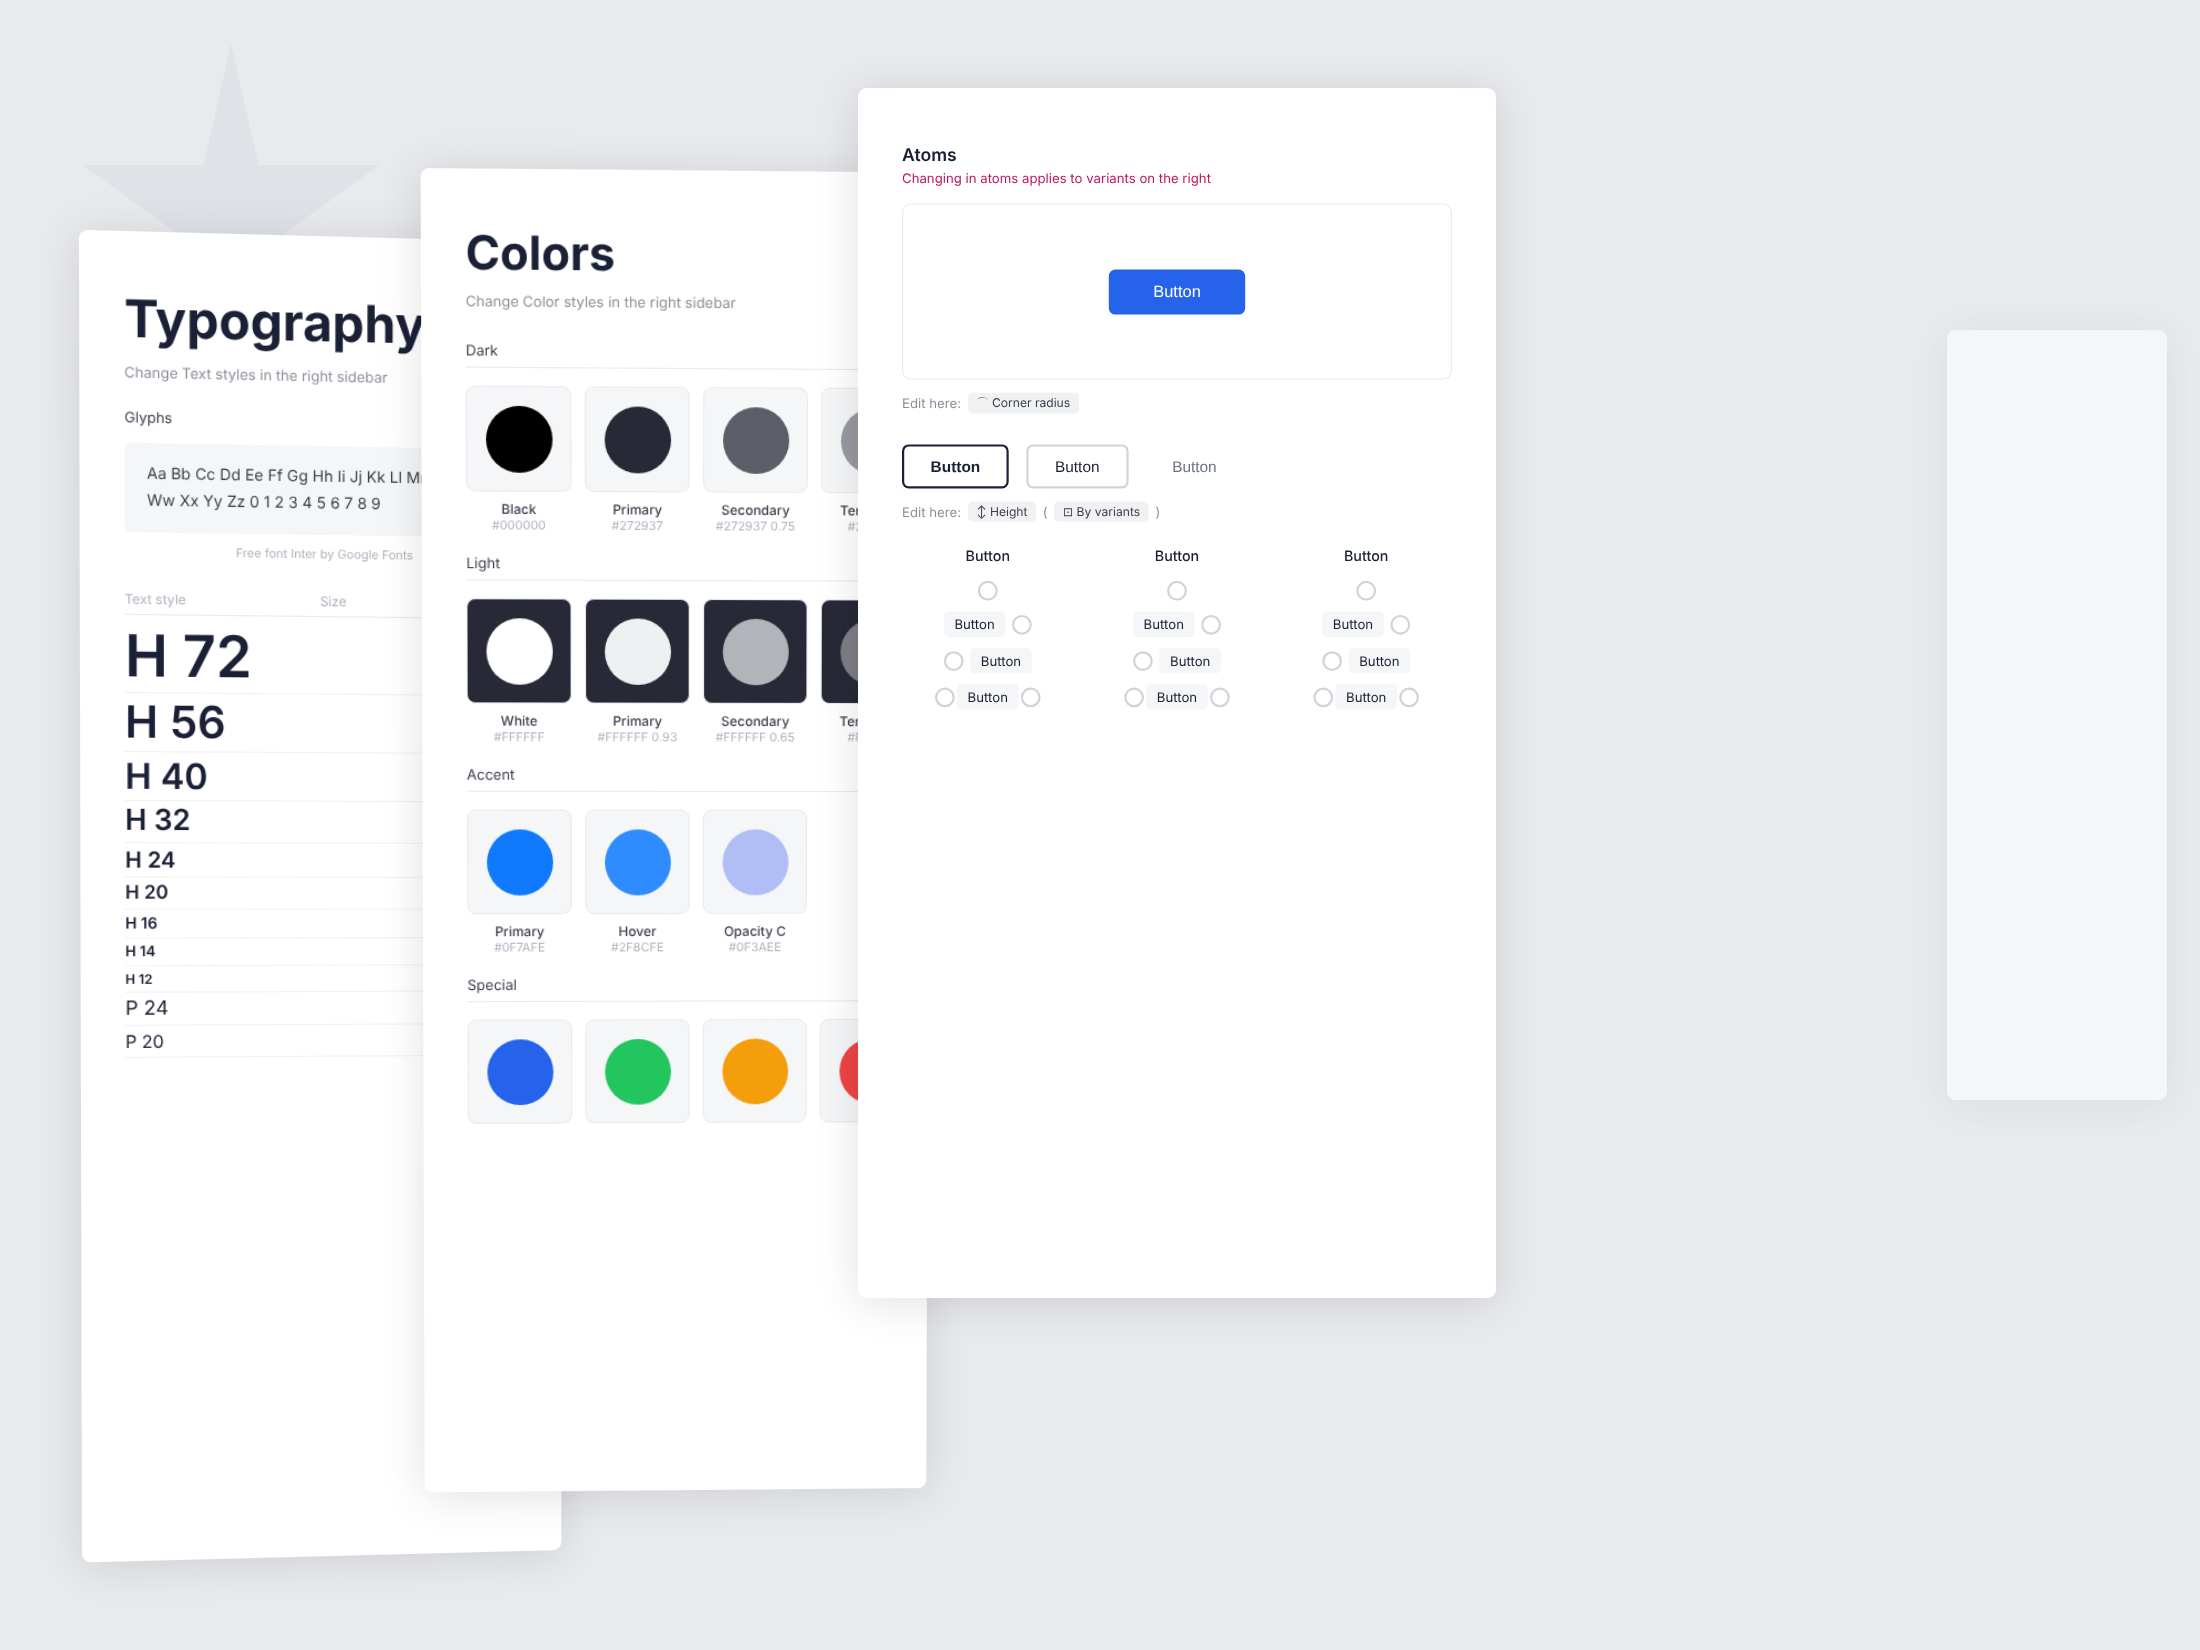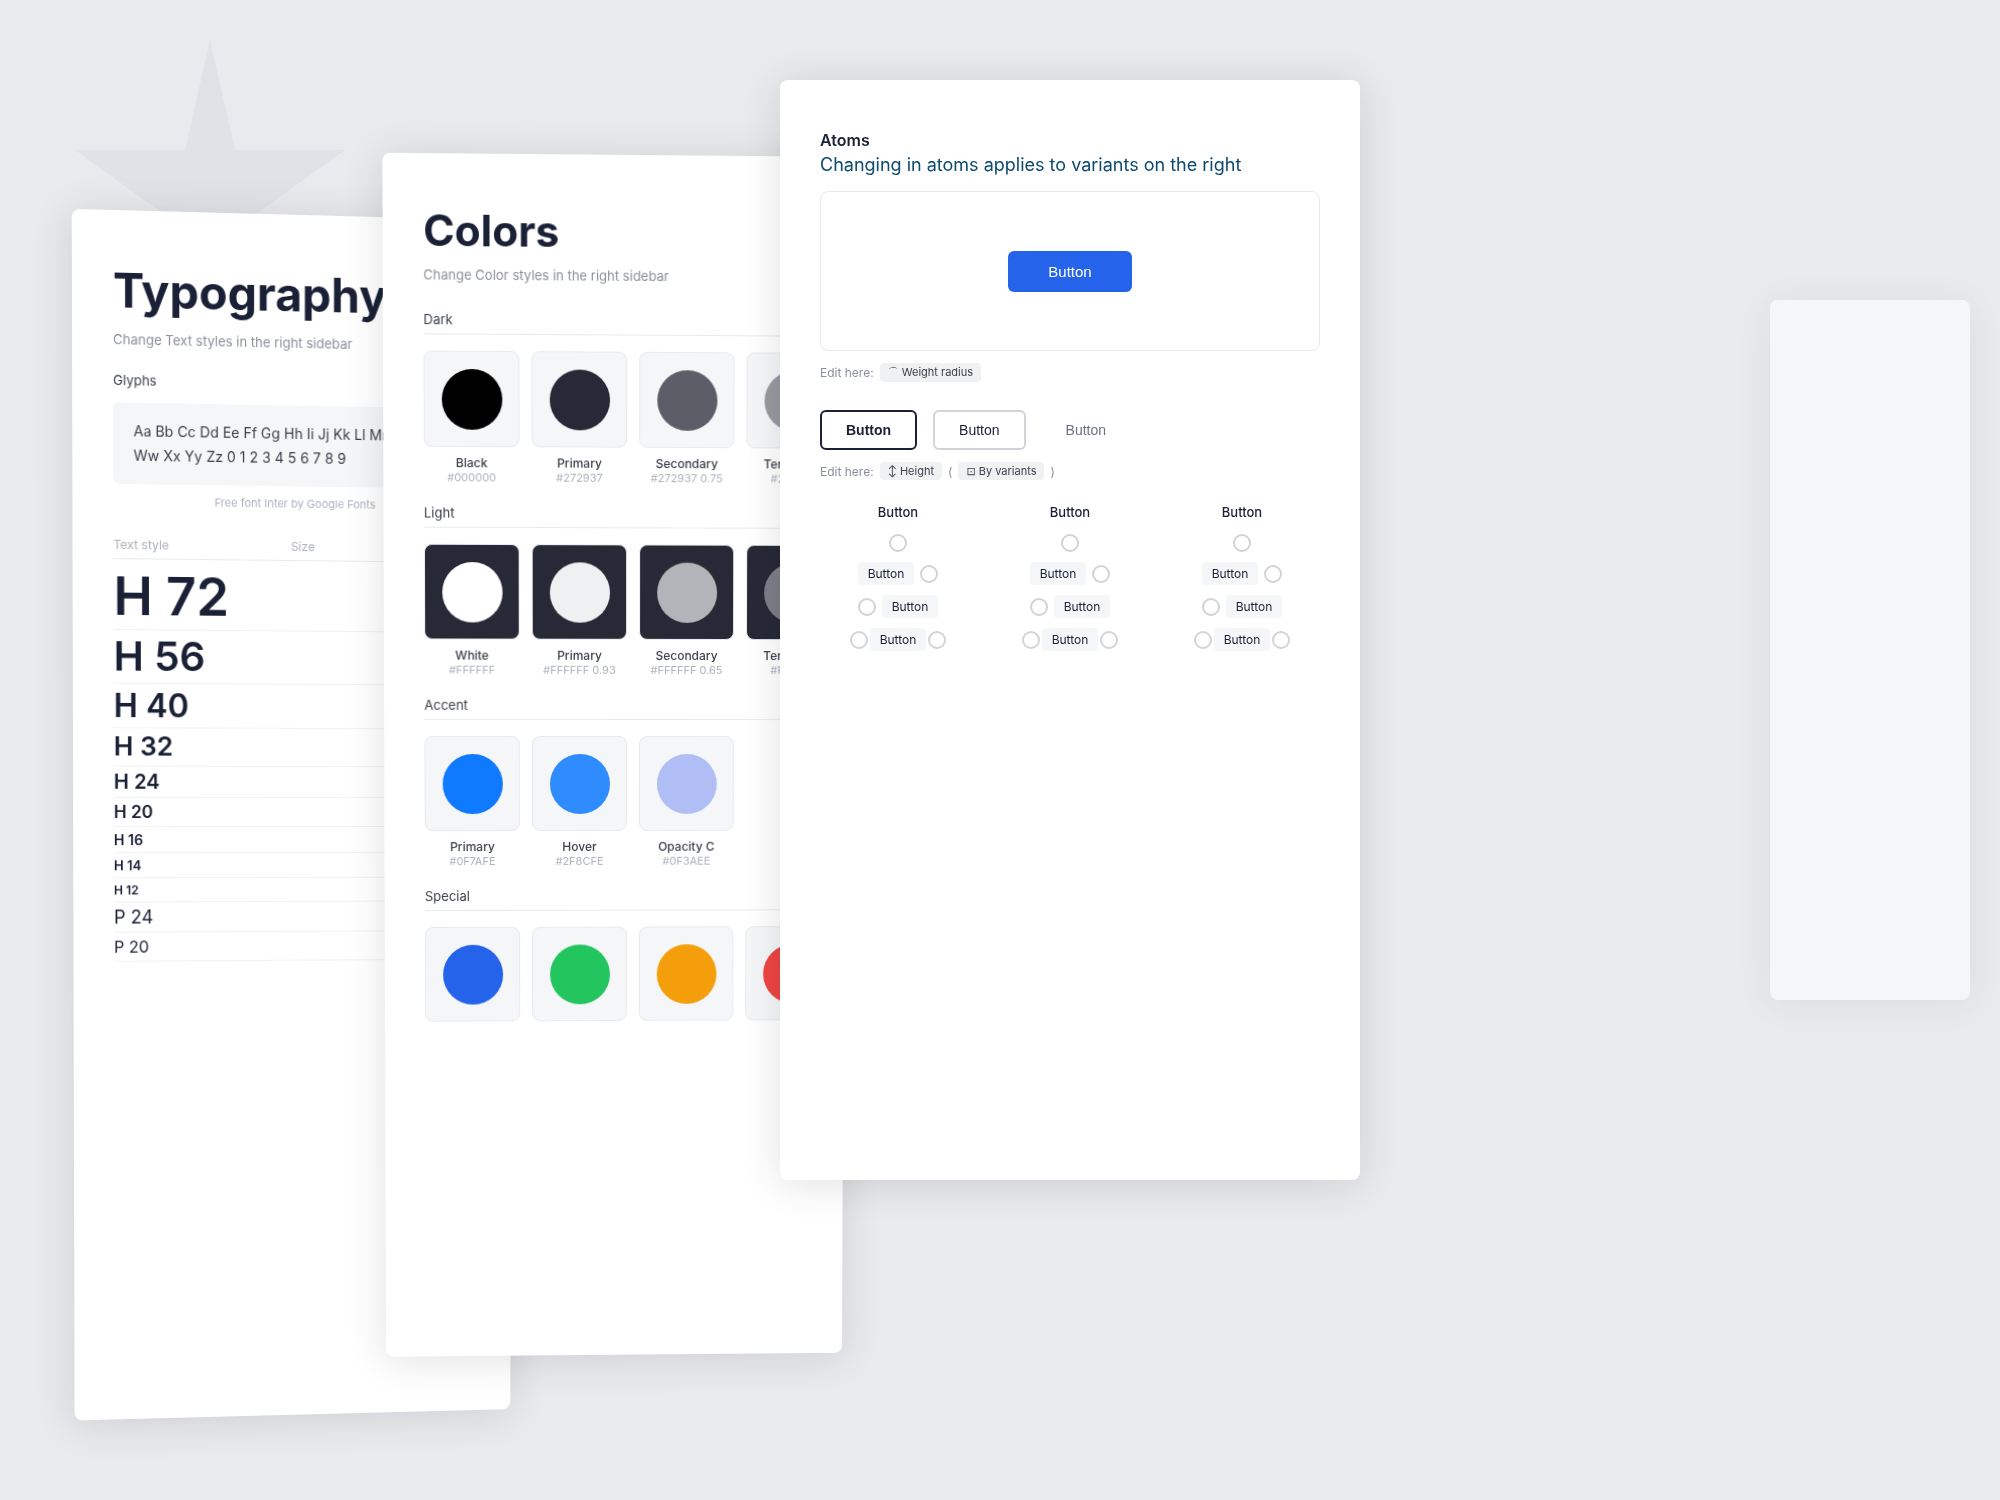--- a/index.html
+++ b/index.html
@@ -215,22 +215,22 @@
     }
 
     .atoms-title {
       font-size: 16px;
       font-weight: 600;
       color: #1a2035;
       margin-bottom: 4px;
     }
 
     .atoms-subtitle {
-      font-size: 18px;
-      color: #0c4a6e;
+      font-size: 12px;
+      color: #be185d;
       margin-bottom: 16px;
     }
 
     .button-preview-box {
       border: 1px solid #e8eaed;
       border-radius: 8px;
       height: 160px;
       display: flex;
       align-items: center;
       justify-content: center;
@@ -576,21 +576,21 @@
     <p class="atoms-subtitle">Changing in atoms applies to variants on the right</p>
 
     <div class="button-preview-box">
       <button class="btn-primary">Button</button>
     </div>
 
     <div class="edit-here-row">
       <span>Edit here:</span>
       <span class="corner-radius-badge">
         <span>⌒</span>
-        <span>Weight radius</span>
+        <span>Corner radius</span>
       </span>
     </div>
   </div>
 
   <div class="button-variants">
     <button class="btn-outline">Button</button>
     <button class="btn-outline-light">Button</button>
     <button class="btn-ghost">Button</button>
   </div>
 

